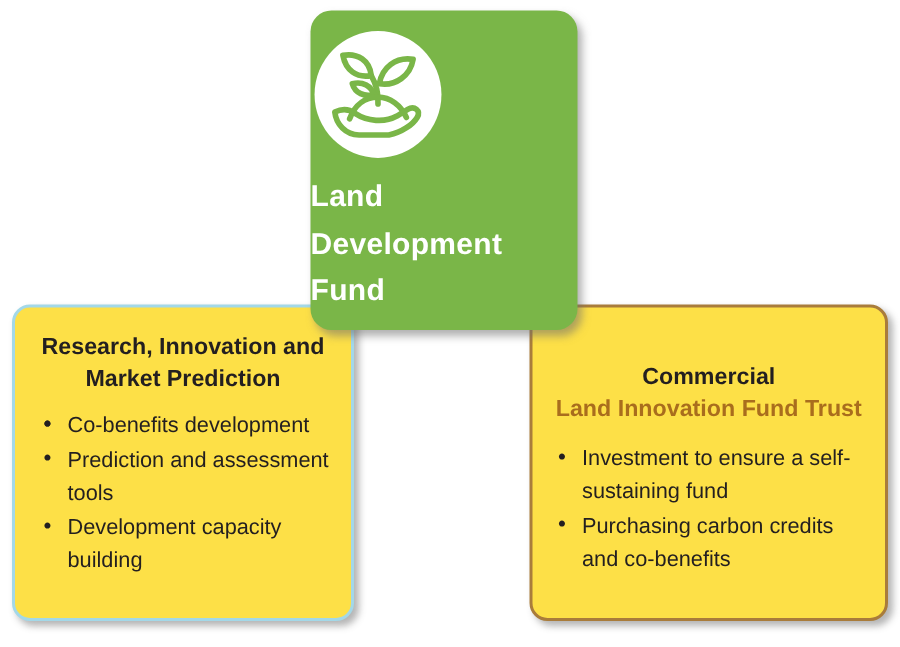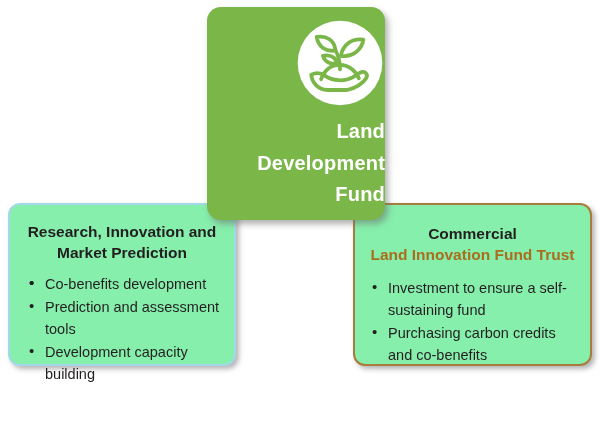--- a/index.html
+++ b/index.html
@@ -3,46 +3,46 @@
 <meta charset="utf-8">
 <style>
   html,body{margin:0;padding:0;background:#fff;}
   .canvas{
     position:relative;width:600px;height:431px;background:#ffffff;overflow:hidden;
     font-family:"Liberation Sans","DejaVu Sans",sans-serif;
     color:#231f20;
   }
   
   .card{
-    position:absolute;top:203px;height:163px;background:#86efac;
+    position:absolute;top:203px;height:211px;background:#fde047;
     border-radius:12px;box-sizing:border-box;
     box-shadow:3px 3px 5px rgba(90,90,90,.45);
     z-index:1;
   }
   .card-left{left:8px;width:228px;border:2px solid #a3d8e8;}
   .card-right{left:353px;width:239px;border:2px solid #a97c3b;}
   .card h2{
     margin:16px 8px 8px;font-size:15.5px;line-height:21px;font-weight:bold;
     text-align:center;color:#231f20;
   }
-  .card-right h2{margin-top:18px;text-align:center;}
+  .card-right h2{margin-top:36px;text-align:center;}
   .accent-line{display:block;color:#a96d1d;}
   .bullets{
     list-style:none;margin:10px 0 0;padding:0 8px 0 18px;
     font-size:14.5px;line-height:22px;
   }
   .card-right .bullets{padding-left:16px;margin-top:12px;}
   .bullets li{position:relative;padding-left:17px;margin:0 0 1px;}
   .bullets .dot{position:absolute;left:1px;top:-1px;font-size:15px;}
   
   .top-card{
     position:absolute;left:207px;top:7px;width:178px;height:213px;
     background:#7ab648;border-radius:14px;z-index:2;
     box-shadow:3px 4px 6px rgba(110,110,110,.55);
-    text-align:right;
+    text-align:left;
   }
   .top-card .icon-wrap{margin-top:11px;height:90px;}
   .top-title{
     margin-top:8px;color:#ffffff;font-weight:bold;
     font-size:20px;line-height:31.5px;letter-spacing:.2px;
   }
 </style>
 </head>
 <body>
 

